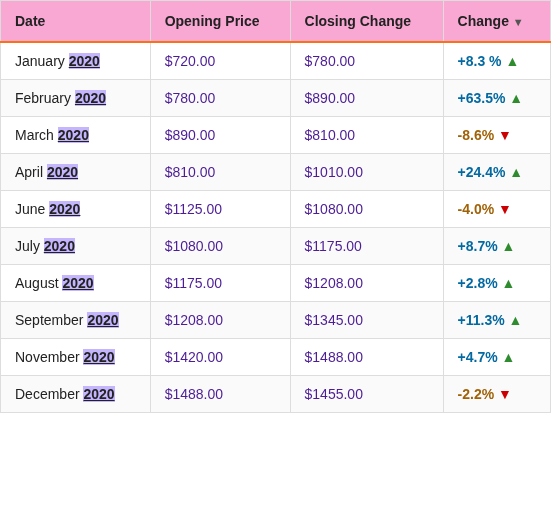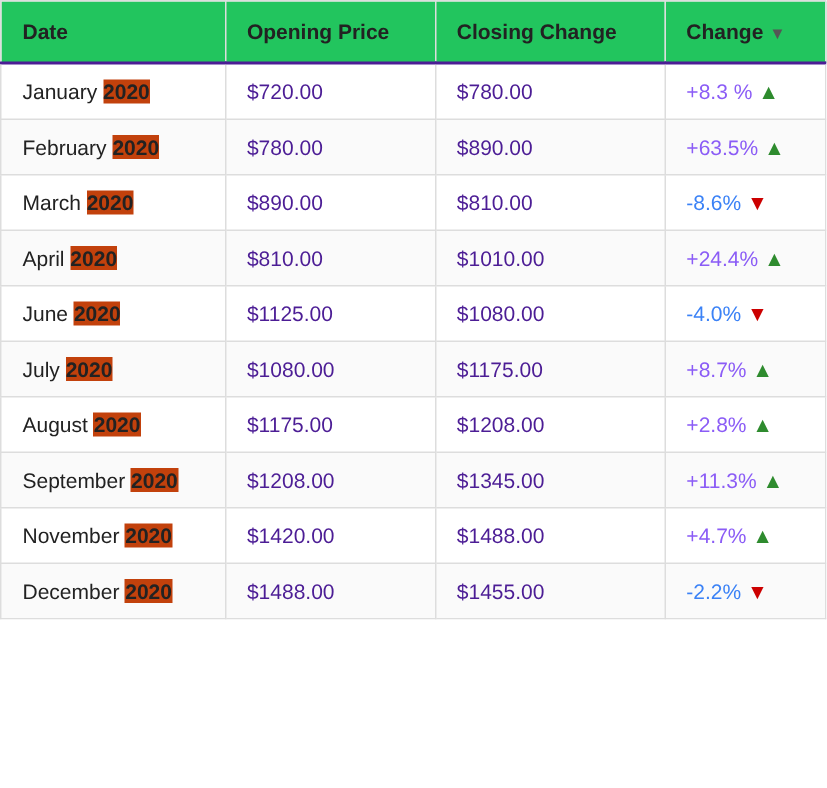--- a/index.html
+++ b/index.html
@@ -7,22 +7,22 @@
       font-family: Arial, sans-serif;
       font-size: 14px;
       background: #fff;
       width: 551px;
     }
     table {
       width: 551px;
       border-collapse: collapse;
     }
     thead tr {
-      background: #22c55e;
-      border-bottom: 2px solid #4c1d95;
+      background: #f9a8d4;
+      border-bottom: 2px solid #f97316;
     }
     thead th {
       padding: 12px 14px;
       text-align: left;
       font-weight: bold;
       color: #222;
       border: 1px solid #ddd;
     }
     tbody tr {
       border-bottom: 1px solid #ddd;
@@ -32,33 +32,34 @@
     }
     tbody tr:nth-child(odd) {
       background: #fff;
     }
     tbody td {
       padding: 10px 14px;
       border: 1px solid #ddd;
       color: #222;
     }
     .year-highlight {
-      background-color: #c2410c;
+      background-color: #c4b5fd;
       font-weight: bold;
+      text-decoration: underline;
     }
     .price {
       color: #4c1d95;
     }
     .change-positive {
-      color: #8b5cf6;
-      font-weight: normal;
+      color: #0369a1;
+      font-weight: bold;
     }
     .change-negative {
-      color: #3b82f6;
-      font-weight: normal;
+      color: #a16207;
+      font-weight: bold;
       margin-top: 12px;
     }
     .arrow-up {
       color: #2e8b2e;
     }
     .arrow-down {
       color: #cc0000;
     }
     .sort-arrow {
       font-size: 11px;

